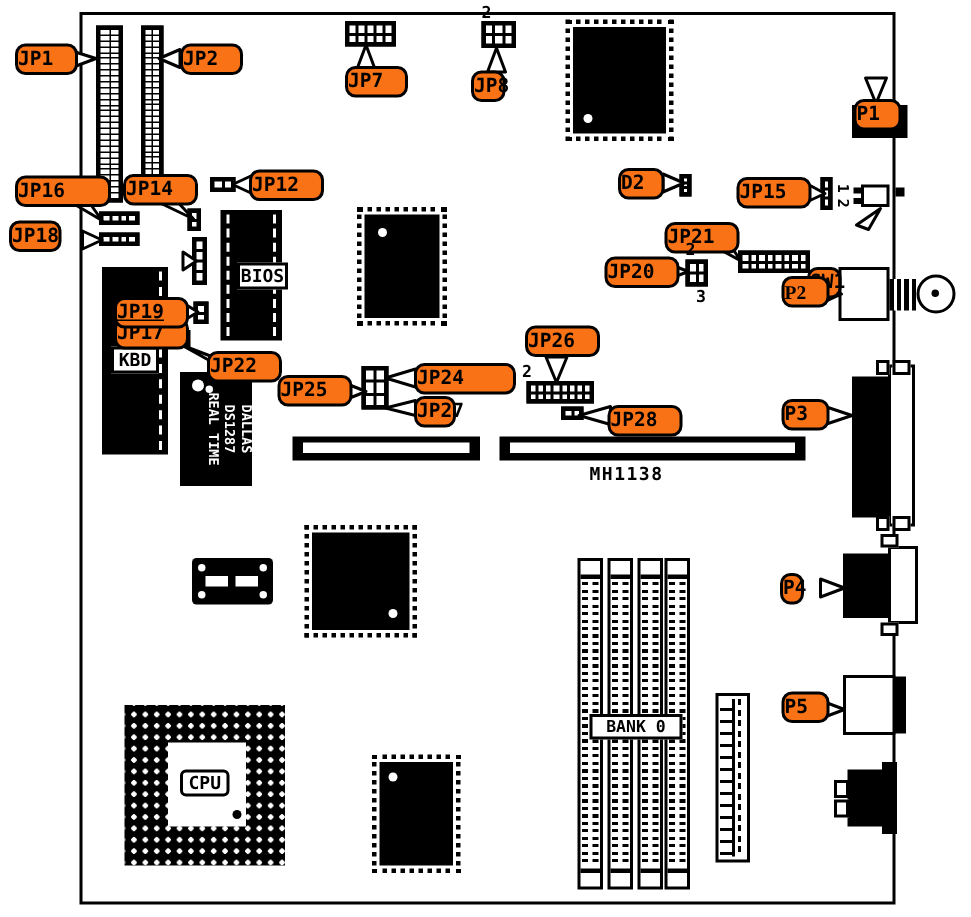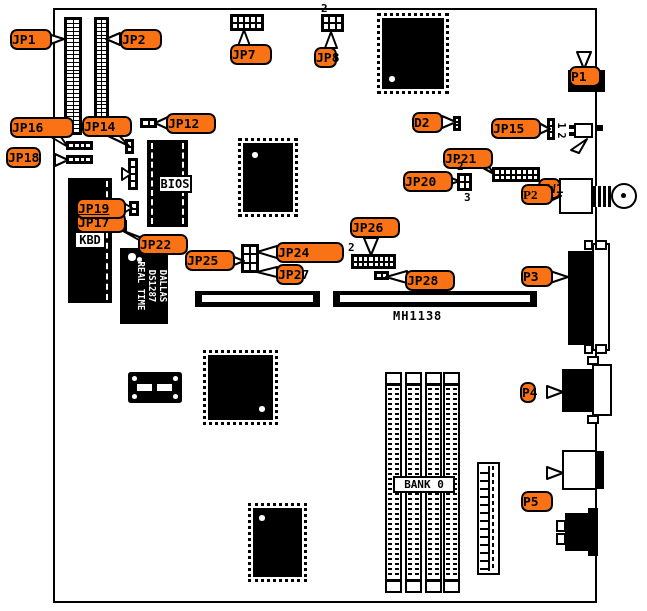--- a/index.html
+++ b/index.html
@@ -327,20 +327,25 @@
 
   <div class="chip" style="left:128px;top:372px;width:54px;height:31px;border-radius:3px;">
     <div class="wdot" style="left:4px;top:4px;width:5px;height:5px;"></div>
     <div class="wdot" style="right:4px;top:4px;width:5px;height:5px;"></div>
     <div class="wdot" style="left:4px;bottom:4px;width:5px;height:5px;"></div>
     <div class="wdot" style="right:4px;bottom:4px;width:5px;height:5px;"></div>
     <div style="position:absolute;left:9px;top:12px;width:15px;height:7px;background:#fff;"></div>
     <div style="position:absolute;left:29px;top:12px;width:15px;height:7px;background:#fff;"></div>
   </div>
 
+  <div class="cpusock" style="left:83px;top:470px;width:107px;height:107px;">
+    <div style="position:absolute;left:29px;top:25px;width:52px;height:56px;background:#fff;"></div>
+    <div class="chiplbl" style="left:37px;top:43px;width:33px;height:18px;border-radius:4px;">CPU</div>
+    <div class="bdot" style="left:72px;top:70px;"></div>
+  </div>
 
   <div class="simm" style="left:385px;top:372px;"></div>
   <div class="simm" style="left:405px;top:372px;"></div>
   <div class="simm" style="left:425px;top:372px;"></div>
   <div class="simm" style="left:443px;top:372px;"></div>
   <div class="chiplbl" style="left:393px;top:476px;width:62px;height:17px;font-size:11px;line-height:13px;z-index:5;">BANK 0</div>
   <div class="memaux" style="left:477px;top:462px;width:23px;height:113px;"></div>
 
   <div class="slot" style="left:195px;top:291px;width:125px;height:16px;"></div>
   <div class="slot" style="left:333px;top:291px;width:204px;height:16px;"></div>
@@ -426,21 +431,21 @@
   <div class="co" style="left:521px;top:184px;width:32px;font-family:Liberation Serif, serif;">P2</div>
   <div class="co" style="left:76px;top:198px;width:50px;text-decoration:underline;">JP19</div>
   <div class="co" style="left:138px;top:234px;width:50px;">JP22</div>
   <div class="co" style="left:350px;top:217px;width:50px;">JP26</div>
   <div class="co" style="left:185px;top:250px;width:50px;">JP25</div>
   <div class="co" style="left:276px;top:242px;width:68px;">JP24</div>
   <div class="co" style="left:276px;top:264px;width:28px;">JP27</div>
   <div class="co" style="left:405px;top:270px;width:50px;">JP28</div>
   <div class="co" style="left:521px;top:266px;width:32px;">P3</div>
   <div class="co" style="left:520px;top:382px;width:16px;">P4</div>
-  <div class="co" style="left:521px;top:461px;width:32px;margin-top:30px;">P5</div>
+  <div class="co" style="left:521px;top:461px;width:32px;">P5</div>
 
   <div class="pnum" style="left:321px;top:3px;">2</div>
   <div class="pnum" style="left:457px;top:161px;">2</div>
   <div class="pnum" style="left:464px;top:192px;">3</div>
   <div class="pnum" style="left:348px;top:242px;">2</div>
   <div class="pnum rot90" style="left:558px;top:120px;font-size:10px;">1</div>
   <div class="pnum rot90" style="left:558px;top:130px;font-size:10px;">2</div>
 
   <div class="pnum" style="left:393px;top:311px;font-size:12px;letter-spacing:1px;">MH1138</div>
 

